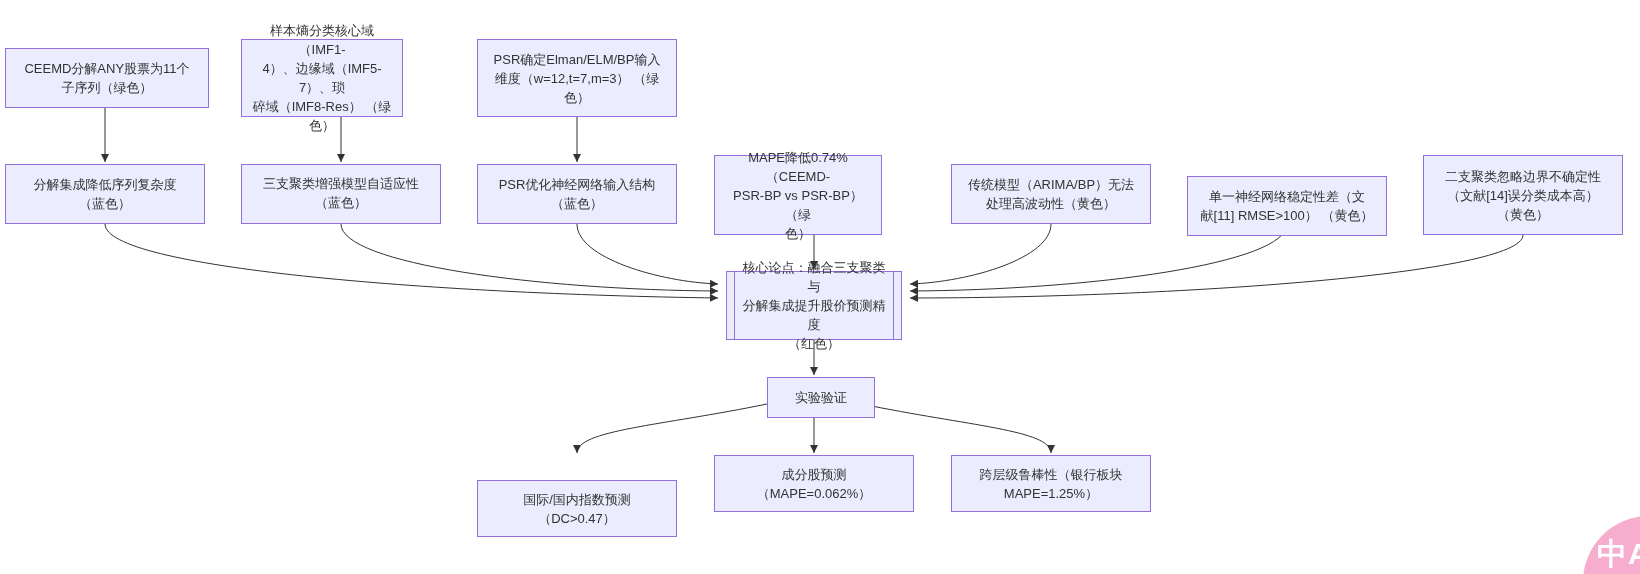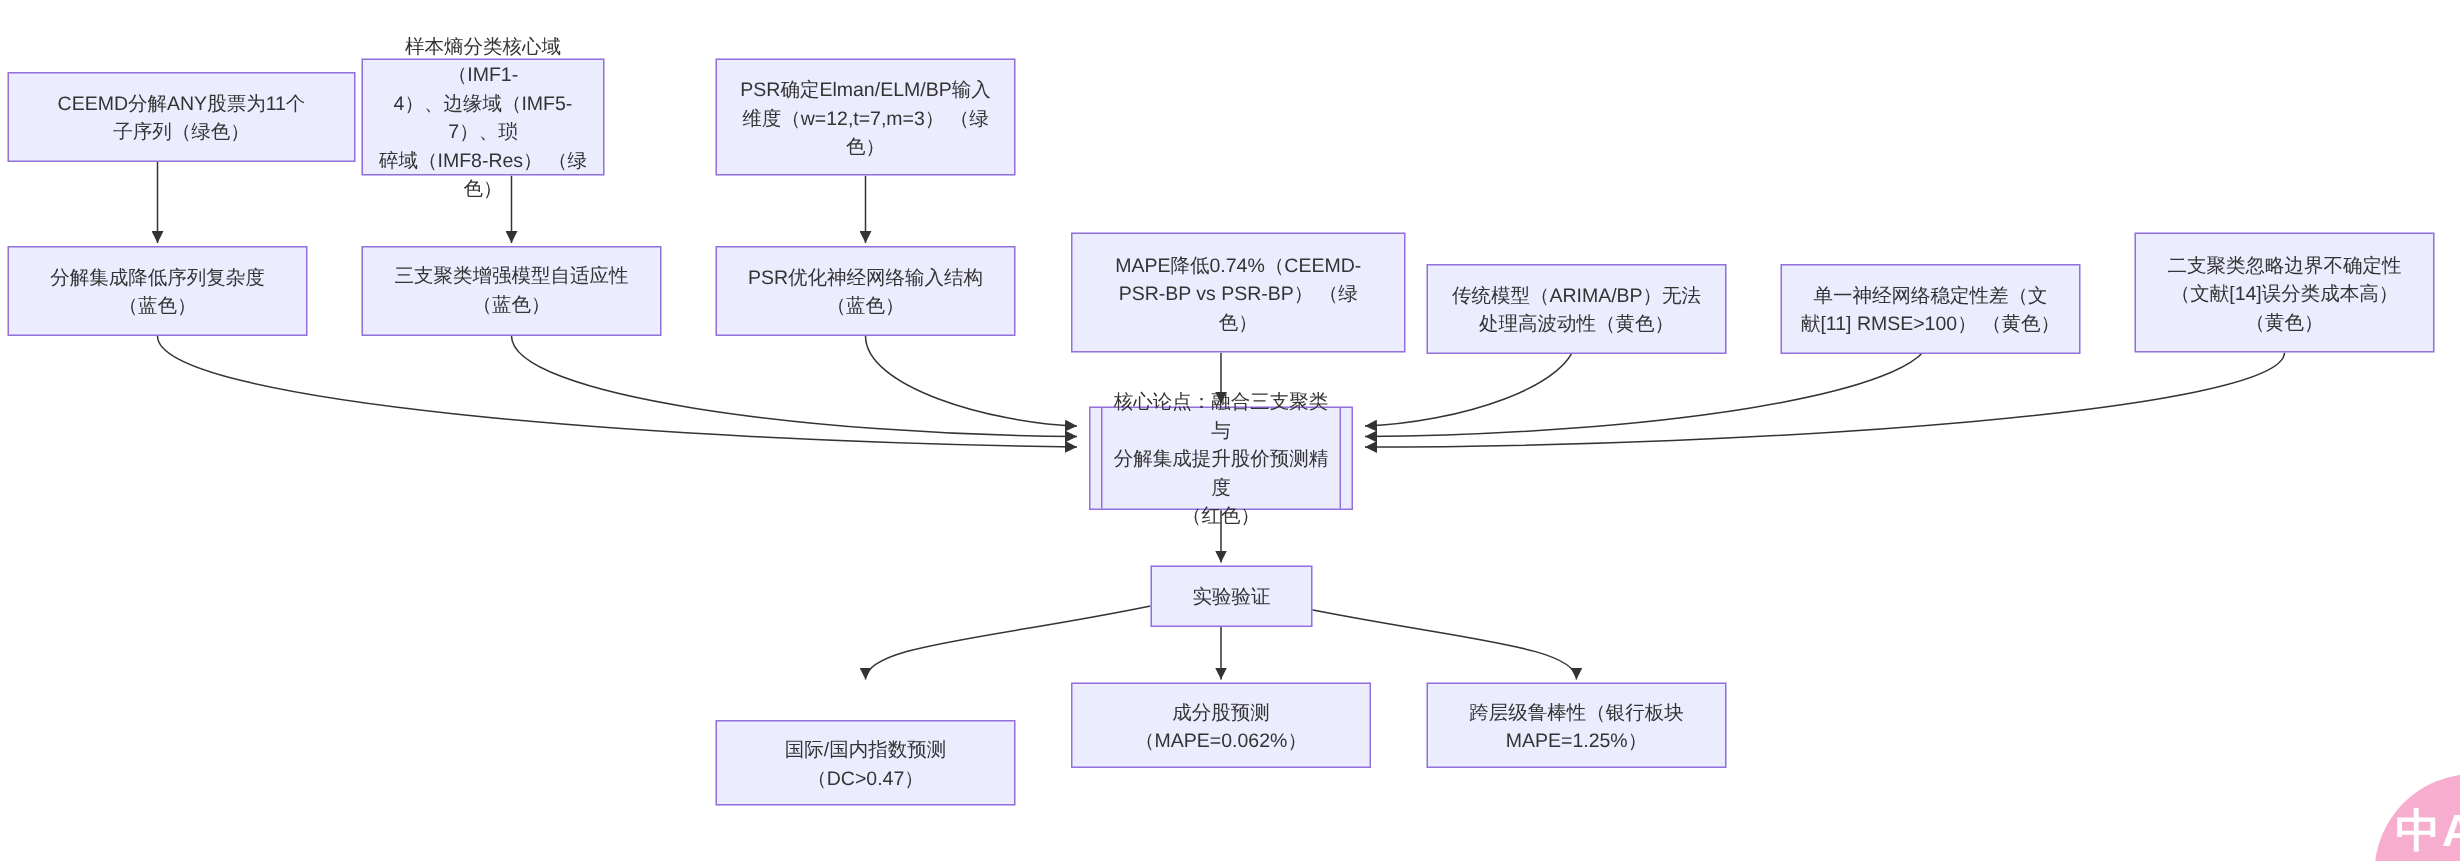--- a/index.html
+++ b/index.html
@@ -56,39 +56,39 @@
     <path d="M1523,235 C1523,274 1170,298 910,298" marker-end="url(#arrow)"></path>
 
     <path d="M814,340 L814,375" marker-end="url(#arrow)"></path>
 
     <path d="M767,404 C660,426 577,430 577,453" marker-end="url(#arrow)"></path>
     <path d="M814,418 L814,453" marker-end="url(#arrow)"></path>
     <path d="M862,404 C968,426 1051,430 1051,453" marker-end="url(#arrow)"></path>
   </g>
 </svg>
 
-<div class="node" style="left:5px;top:48px;width:232px;height:60px;">CEEMD分解ANY股票为11个
+<div class="node" style="left:5px;top:48px;width:204px;height:60px;">CEEMD分解ANY股票为11个
 子序列（绿色）</div>
 <div class="node" style="left:241px;top:39px;width:162px;height:78px;">样本熵分类核心域（IMF1-
 4）、边缘域（IMF5-7）、琐
 碎域（IMF8-Res） （绿色）</div>
 <div class="node" style="left:477px;top:39px;width:200px;height:78px;">PSR确定Elman/ELM/BP输入
 维度（w=12,t=7,m=3） （绿
 色）</div>
 
 <div class="node" style="left:5px;top:164px;width:200px;height:60px;">分解集成降低序列复杂度
 （蓝色）</div>
 <div class="node" style="left:241px;top:164px;width:200px;height:60px;font-family:Liberation Mono, monospace;">三支聚类增强模型自适应性
 （蓝色）</div>
 <div class="node" style="left:477px;top:164px;width:200px;height:60px;">PSR优化神经网络输入结构
 （蓝色）</div>
-<div class="node" style="left:714px;top:155px;width:223px;height:80px;text-align:center;">MAPE降低0.74%（CEEMD-
+<div class="node" style="left:714px;top:155px;width:168px;height:80px;text-align:center;">MAPE降低0.74%（CEEMD-
 PSR-BP vs PSR-BP） （绿
 色）</div>
-<div class="node" style="left:951px;top:164px;width:200px;height:60px;margin-top:12px;">传统模型（ARIMA/BP）无法
+<div class="node" style="left:951px;top:164px;width:200px;height:60px;">传统模型（ARIMA/BP）无法
 处理高波动性（黄色）</div>
 <div class="node" style="left:1187px;top:176px;width:200px;height:60px;">单一神经网络稳定性差（文
 献[11] RMSE&gt;100） （黄色）</div>
 <div class="node" style="left:1423px;top:155px;width:200px;height:80px;">二支聚类忽略边界不确定性
 （文献[14]误分类成本高）
 （黄色）</div>
 
 <div class="node node-subroutine" style="left:726px;top:271px;width:176px;height:69px;align-items:center;">
   <span class="sub-line left"></span>
   <span>核心论点：融合三支聚类与

